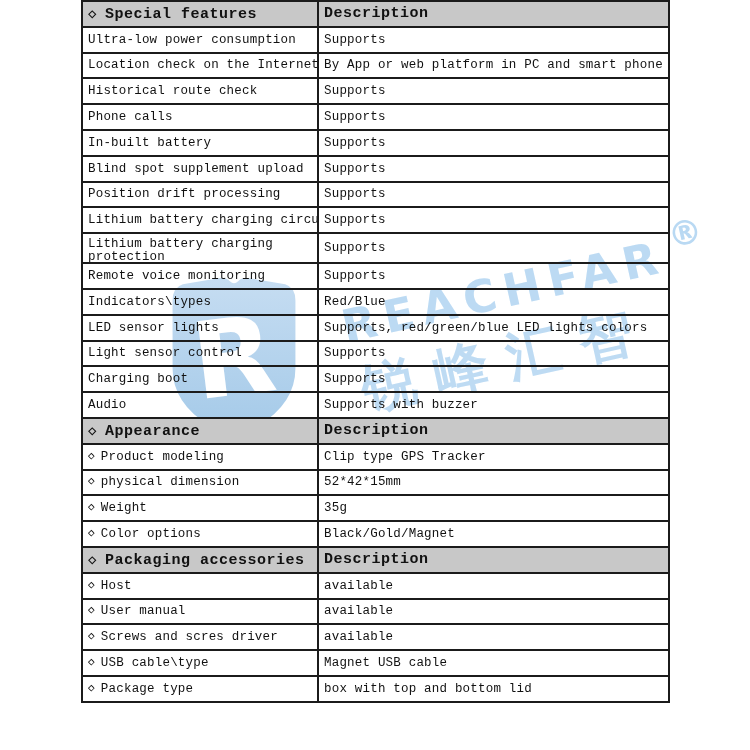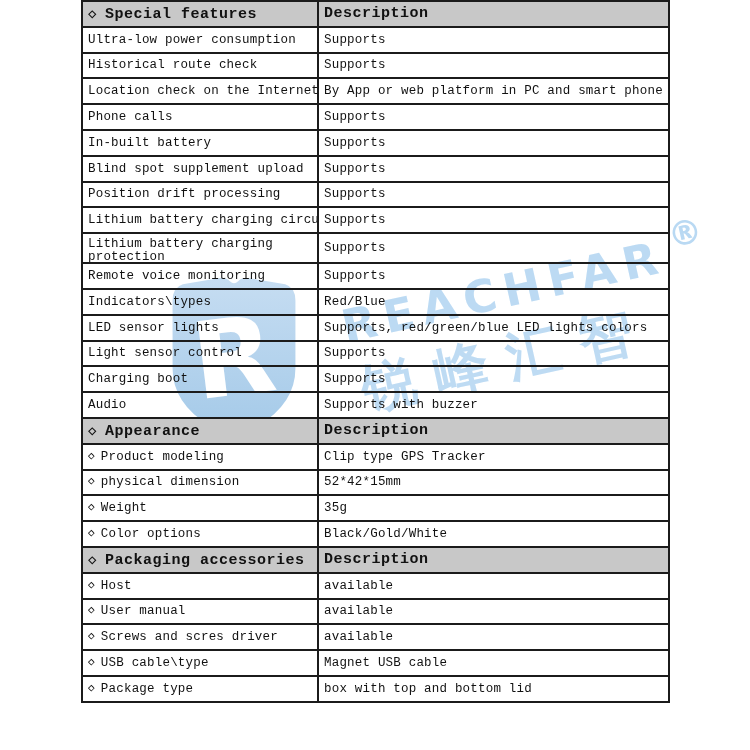--- a/index.html
+++ b/index.html
@@ -101,26 +101,26 @@
   <tbody>
       <tr class="header-row">
         <th><span class="diamond">◇</span>Special features</th>
         <th>Description</th>
       </tr>
       <tr>
         <td>Ultra-low power consumption</td>
         <td>Supports</td>
       </tr>
       <tr>
-        <td>Historical route check</td>
-        <td>Supports</td>
-      </tr>
-      <tr>
         <td>Location check on the Internet</td>
         <td>By App or web platform in PC and smart phone</td>
+      </tr>
+      <tr>
+        <td>Historical route check</td>
+        <td>Supports</td>
       </tr>
       <tr>
         <td>Phone calls</td>
         <td>Supports</td>
       </tr>
       <tr>
         <td>In-built battery</td>
         <td>Supports</td>
       </tr>
       <tr>
@@ -179,21 +179,21 @@
       <tr>
         <td><span class="diamond small">◇</span>physical dimension</td>
         <td>52*42*15mm</td>
       </tr>
       <tr>
         <td><span class="diamond small">◇</span>Weight</td>
         <td>35g</td>
       </tr>
       <tr>
         <td><span class="diamond small">◇</span>Color options</td>
-        <td>Black/Gold/White</td>
+        <td>Black/Gold/Magnet</td>
       </tr>
       <tr class="header-row">
         <th><span class="diamond">◇</span>Packaging accessories</th>
         <th>Description</th>
       </tr>
       <tr>
         <td><span class="diamond small">◇</span>Host</td>
         <td>available</td>
       </tr>
       <tr>

